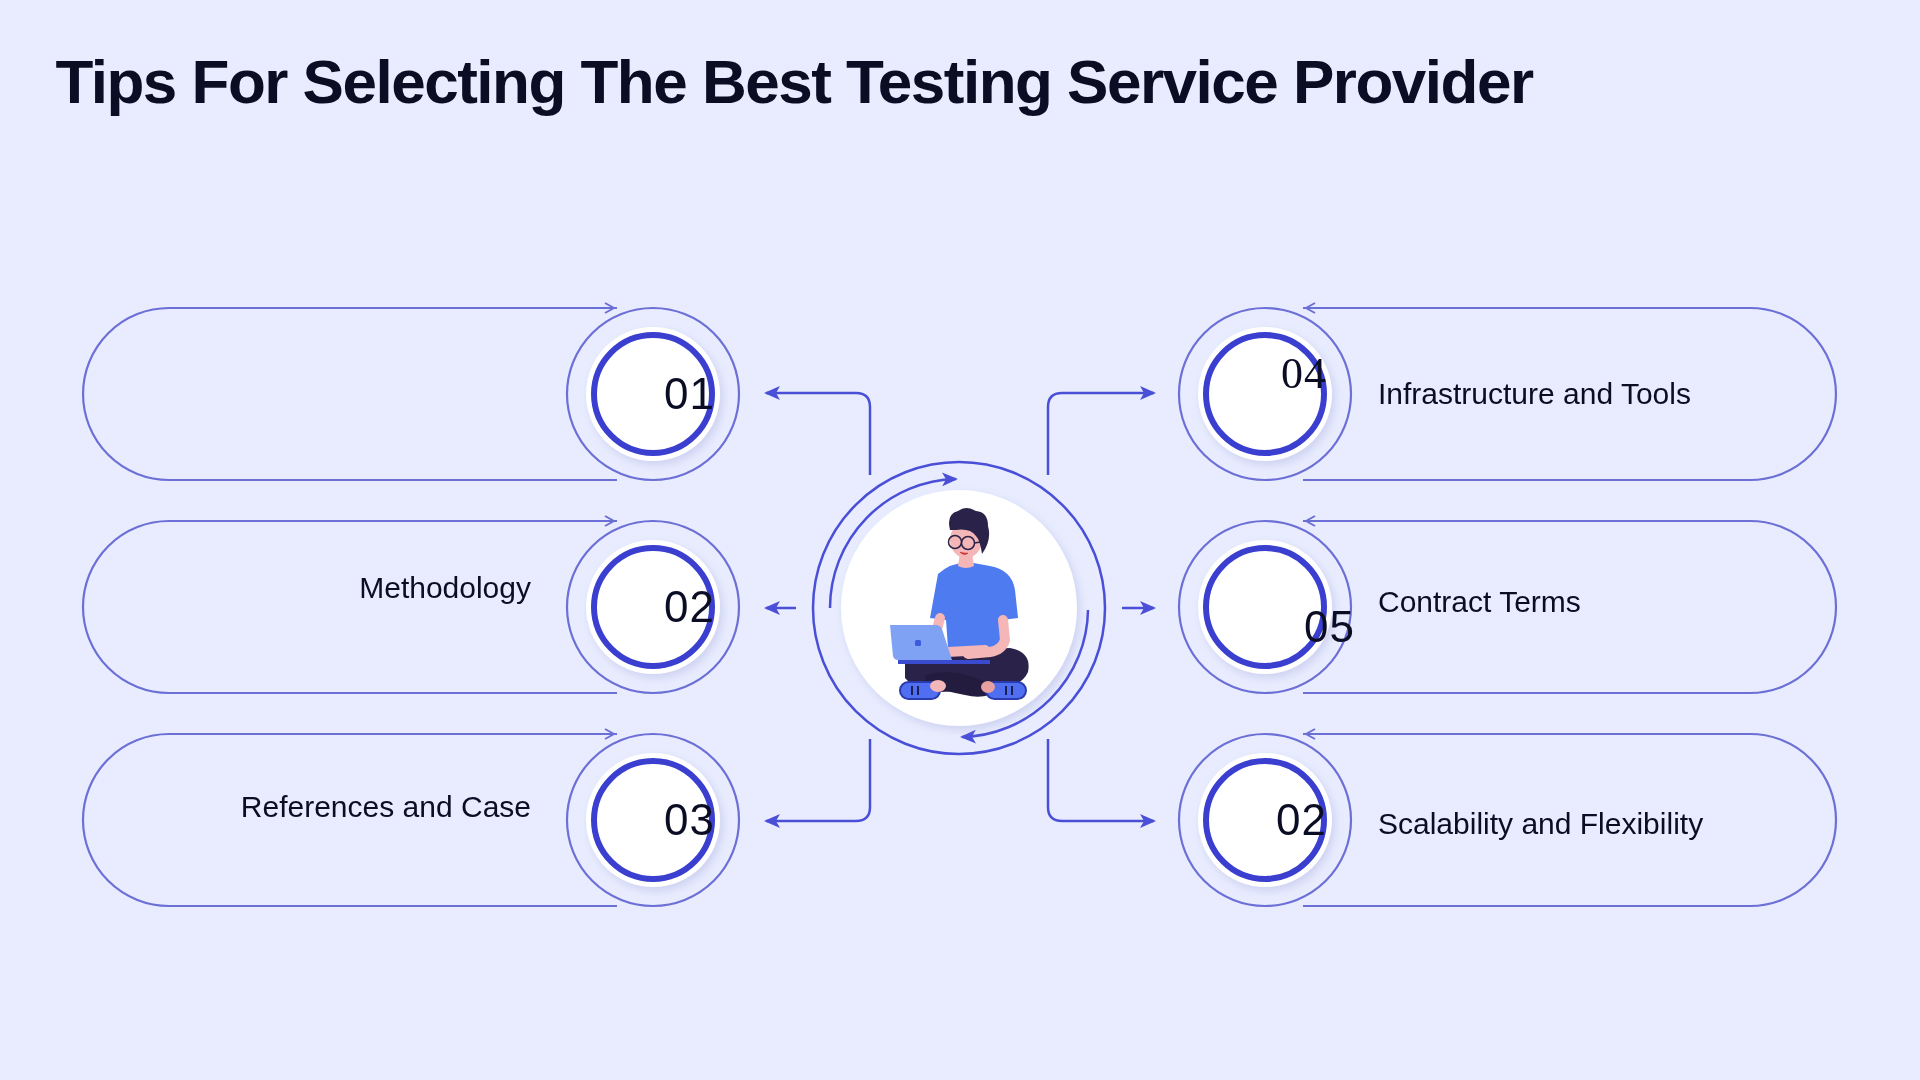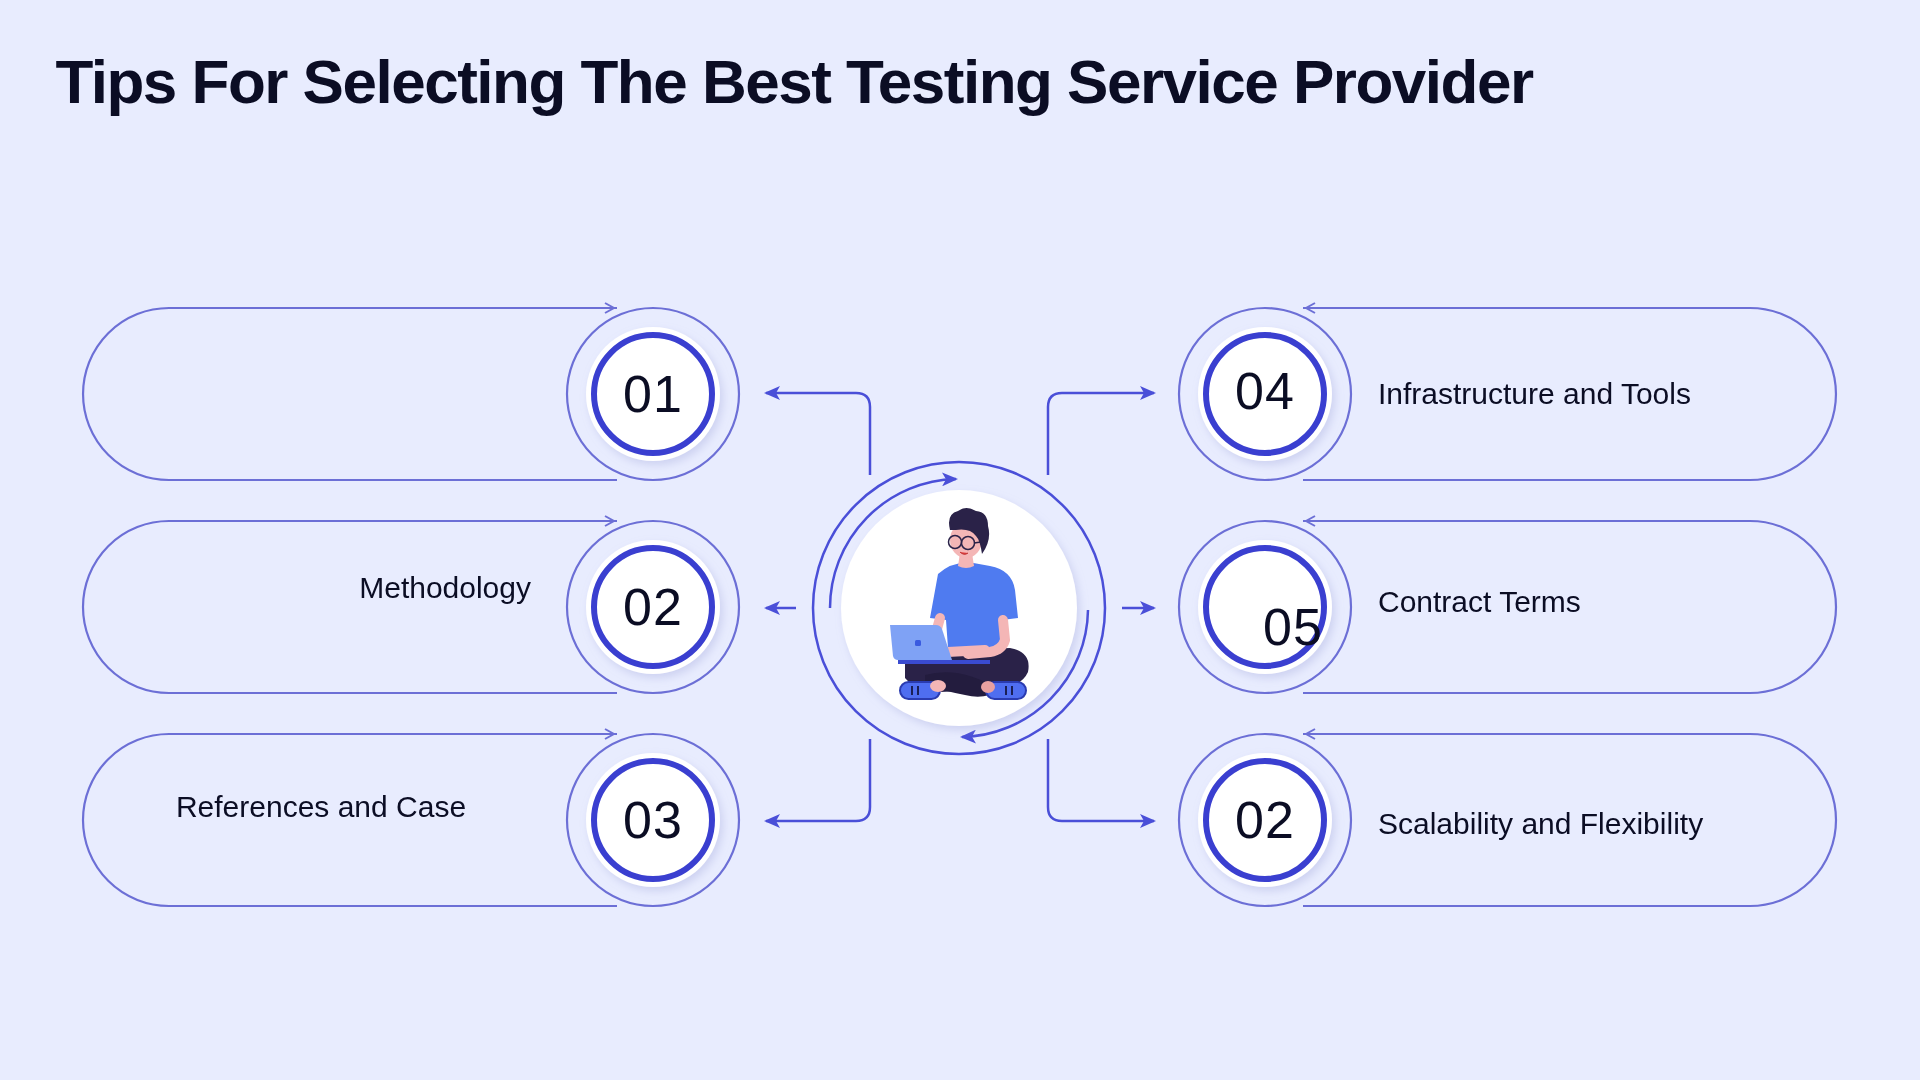--- a/index.html
+++ b/index.html
@@ -12,22 +12,22 @@
   .title {
     position: absolute; left: 0; top: 44px; width: 1588px;
     text-align: center;
     font-size: 62px; font-weight: 700; letter-spacing: -1.5px;
     color: #0B0D24;
     line-height: 76px;
   }
   svg.diagram { position: absolute; left: 0; top: 0; }
   .num {
     position: absolute; width: 124px; height: 60px;
-    text-align: center; line-height: 60px;
-    font-size: 52px; font-weight: 400; color: #0B0D24;
+    text-align: right; line-height: 60px;
+    font-size: 44px; font-weight: 400; color: #0B0D24;
     letter-spacing: 1px;
   }
   .label {
     position: absolute;
     font-size: 30px; font-weight: 400; color: #0B0D24;
     line-height: 42px;
   }
   .label.left { text-align: right; width: 420px; }
   .label.right { text-align: left; width: 440px; }
 </style>
@@ -150,30 +150,30 @@
 
     <path d="M890,625 L936,625 Q940,625 942,629 L952,660 L898,660 Q894,660 893,656 Z" fill="#7FA2F5"></path>
     <path d="M898,660 L990,660 L990,664 L898,664 Z" fill="#3A4BD0"></path>
     <rect x="915" y="640" width="6" height="6" rx="1.5" fill="#3A5BE0"></rect>
   </g>
 </svg>
 
 <div class="num" style="left:591px; top:364px;">01</div>
 <div class="num" style="left:591px; top:577px;">02</div>
 <div class="num" style="left:591px; top:790px;">03</div>
-<div class="num" style="left:1203px; top:361px;">04</div>
+<div class="num" style="left:1203px; top:344px;font-family:Liberation Serif, serif;">04</div>
 <div class="num" style="left:1231px; top:577px;margin-top:20px;">05</div>
 <div class="num" style="left:1203px; top:790px;">02</div>
 
 <div class="label left" style="left:111px; top:352px;">
 </div>
 <div class="label left" style="left:111px; top:567px;">
   <div>Methodology</div>
 </div>
-<div class="label left" style="left:111px; top:786px;text-align:center;">
+<div class="label left" style="left:111px; top:786px;">
   <div>References and Case</div>
 </div>
 
 <div class="label right" style="left:1378px; top:373px;">
   <div>Infrastructure and Tools</div>
 </div>
 <div class="label right" style="left:1378px; top:581px;">
   <div>Contract Terms</div>
 </div>
 <div class="label right" style="left:1378px; top:803px;">

